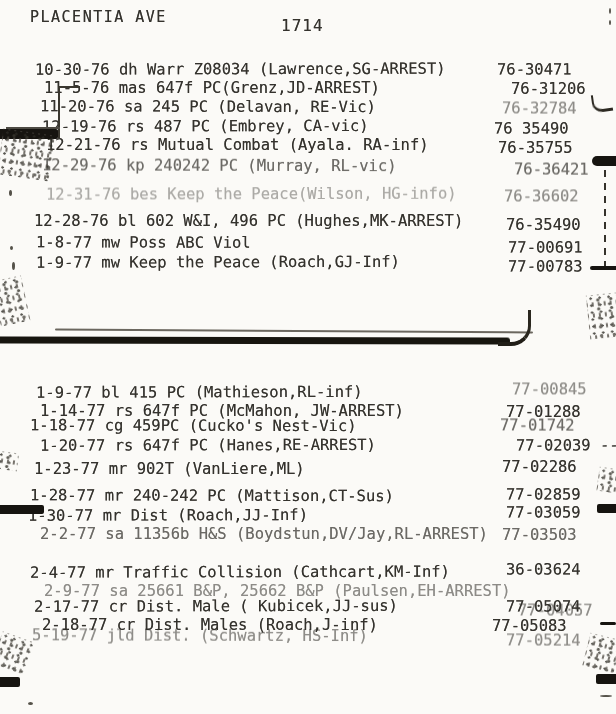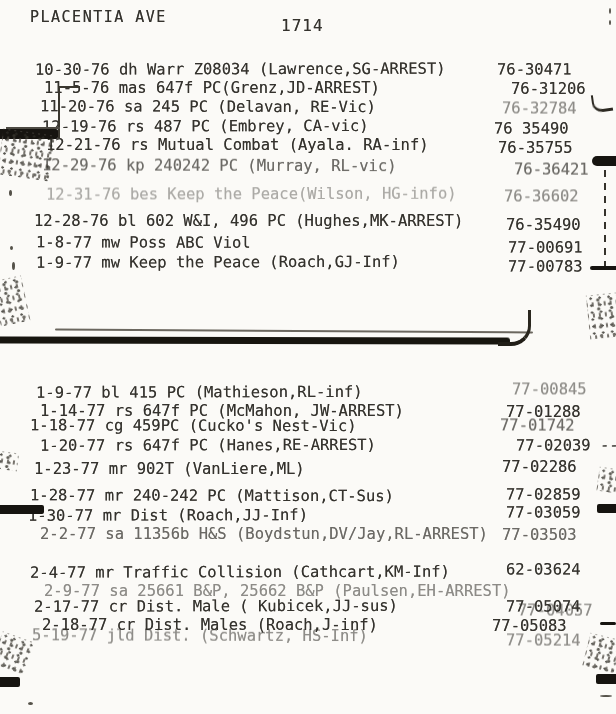--- a/index.html
+++ b/index.html
@@ -165,21 +165,21 @@
     </div>
     <div class="row">
       <span class="entry fade-mild" style="margin-left:10px">2-2-77 sa 11356b H&amp;S (Boydstun,DV/Jay,RL-ARREST)</span>
       <span class="case fade-mild" style="margin-left:10px">77-03503</span>
     </div>
   </div>
 
   <div class="block" style="top:563px;">
     <div class="row">
       <span class="entry">2-4-77 mr Traffic Collision (Cathcart,KM-Inf)</span>
-      <span class="case" style="margin-left:14px;top:-2px">62-03624</span>
+      <span class="case" style="margin-left:14px;top:-2px">36-03624</span>
     </div>
     <div class="row">
       <span class="entry fade1" style="margin-left:14px">2-9-77 sa 25661 B&amp;P, 25662 B&amp;P (Paulsen,EH-ARREST)</span>
       <span class="case"></span>
     </div>
     <div class="row" style="margin-top:-1px">
       <span class="case fade1" style="margin-left:26px">77-04057</span>
     </div>
   </div>
 

